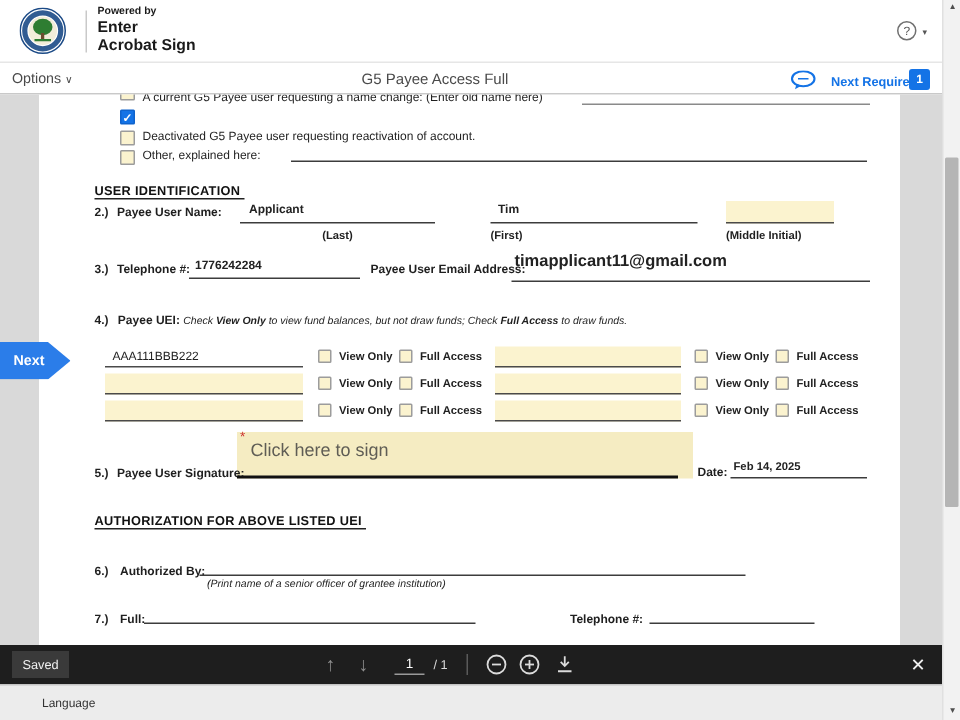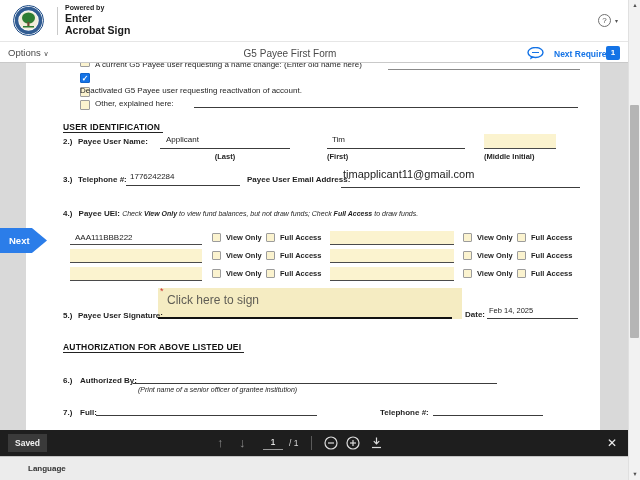--- a/index.html
+++ b/index.html
@@ -32,44 +32,44 @@
   .viewer { position:absolute; left:0; top:63px; width:628px; height:367px; background:#d9d9d9; overflow:hidden; }
   .page { position:absolute; left:26px; top:0; width:574px; height:367px; background:#fff; font-size:8px; color:#1f1f1f; }
 
   .uline { position:absolute; height:0; border-bottom:1px solid #3c3c3c; }
   .cb { position:absolute; width:10px; height:10px; background:#fbf3cf; border:1px solid #9c9c9c; border-radius:1px; cursor:pointer; }
   .cb.small { width:9px; height:9px; }
   .cb.checked { background:#1473e6; border-color:#0f63cc; color:#fff; font-size:8px; line-height:9px; text-align:center; font-weight:bold; }
   .rowtext { position:absolute; font-size:8px; color:#1f1f1f; white-space:nowrap; }
   .cap { position:absolute; font-size:7.5px; font-weight:bold; color:#1f1f1f; white-space:nowrap; }
   .heading { position:absolute; font-size:8.5px; font-weight:bold; color:#111; border-bottom:1px solid #222; padding-right:3px; letter-spacing:0.2px; }
-  .userval { font-size:8px; color:#222; }
+  .userval { font-size:8px; color:#222;font-weight:bold; }
   .yellow-field { position:absolute; background:#fbf3cf; border-bottom:1px solid #4a4a4a; }
   .uei-val { padding-left:5px; font-size:8px; color:#222; line-height:13px; display:block; }
   .sig-box { position:absolute; left:132px; top:225px; width:304px; height:31px; background:#f5ecc2; cursor:pointer; }
   .sig-star { position:absolute; left:2px; top:-2px; color:#cc2f2f; font-size:9px; }
   .sig-text { position:absolute; left:9px; top:5px; font-size:12px; color:#5f5d55; }
   .thick-line { position:absolute; height:0; border-bottom:2px solid #111; }
 
   
   .next-arrow { position:absolute; left:0; top:228px; width:47px; height:25px; background:#2b7de9; clip-path:polygon(0 0,68% 0,100% 50%,68% 100%,0 100%); color:#fff; font-size:9.5px; font-weight:bold; line-height:25px; padding-left:9px; cursor:pointer; }
 
   
   .dark-bar { position:absolute; left:0; top:430px; width:628px; height:26px; background:#1e1e1e; }
-  .saved-chip { position:absolute; left:8px; top:4px; height:18px; padding:0 7px; background:#3a3a3a; color:#f2f2f2; font-size:8.5px; line-height:18px;font-weight:bold; }
+  .saved-chip { position:absolute; left:8px; top:4px; height:18px; padding:0 7px; background:#3a3a3a; color:#f2f2f2; font-size:8.5px; line-height:18px; }
   .nav-arrow { position:absolute; top:0; height:26px; line-height:26px; font-size:13px; color:#8f8f8f; cursor:pointer; }
   .page-box { position:absolute; left:263px; top:4px; width:20px; height:16px; color:#fff; font-size:9px; text-align:center; line-height:16px; border-bottom:1px solid #9a9a9a; cursor:text; }
   .page-total { position:absolute; left:289px; top:0; height:26px; line-height:26px; font-size:8.5px; color:#d9d9d9; }
   .bar-divider { position:absolute; left:311px; top:6px; width:1px; height:14px; background:#5a5a5a; }
   .tool-icon { position:absolute; top:6px; cursor:pointer; }
   .close-x { position:absolute; left:607px; top:0; height:26px; line-height:26px; font-size:12px; color:#f0f0f0; cursor:pointer; }
 
   
   .lang-bar { position:absolute; left:0; top:456px; width:628px; height:24px; background:#ececec; border-top:1px solid #c4c4c4; }
-  .lang-label { position:absolute; left:28px; top:7px; font-size:8px; color:#333;font-weight:bold; }
+  .lang-label { position:absolute; left:28px; top:7px; font-size:8px; color:#333; }
   .lang-select { position:absolute; left:88px; top:4px; width:110px; height:16px; background:#fff; border:1px solid #8a8a8a; border-radius:2px; font-size:8px; color:#222; line-height:14px; padding-left:5px; cursor:pointer; }
   .lang-chev { position:absolute; right:5px; top:1px; font-size:8px; color:#444; }
 
   
   .scrollbar { position:absolute; left:628px; top:0; width:12px; height:480px; background:#f2f2f2; border-left:1px solid #e0e0e0; }
   .scroll-up { position:absolute; left:0; top:2px; width:12px; text-align:center; font-size:5.5px; color:#4f4f4f; cursor:pointer; }
   .scroll-down { position:absolute; left:0; bottom:3px; width:12px; text-align:center; font-size:5.5px; color:#4f4f4f; cursor:pointer; }
   .scroll-thumb { position:absolute; left:1px; top:105px; width:9px; height:233px; background:#b5b5b5; border-radius:1px; cursor:grab; }
 </style>
 </head>
@@ -92,41 +92,41 @@
     <div class="brand2">Acrobat Sign</div>
     <div class="help-circle">?</div>
     <div class="help-caret">▾</div>
   </div>
 
   <div class="options-bar">
     <div class="options-label">
       <span>Options</span>
       <span class="options-chev">∨</span>
     </div>
-    <div class="doc-title">G5 Payee First Form</div>
+    <div class="doc-title">G5 Payee Access Full</div>
     <svg class="chat-icon" width="17" height="13" viewBox="0 0 17 13">
       <ellipse cx="8.5" cy="5.5" rx="7.5" ry="5" fill="#ffffff" stroke="#1473e6" stroke-width="1.4"></ellipse>
       <path d="M4 9 L3 12.5 L7.5 10" fill="#1473e6"></path>
       <line x1="5" y1="5.5" x2="12" y2="5.5" stroke="#1473e6" stroke-width="1"></line>
     </svg>
     <div class="next-required">Next Required</div>
     <div class="badge">1</div>
   </div>
 
   <div class="viewer">
     <div class="page">
 
       <span class="cb" style="left:54px;top:-6px"></span>
       <span class="rowtext" style="left:69px;top:-3px">A current G5 Payee user requesting a name change: (Enter old name here)</span>
       <div class="uline" style="left:362px;top:6px;width:192px;border-color:#8a8a8a"></div>
 
       <span class="cb checked" style="left:54px;top:10px"><span>✓</span></span>
 
       <span class="cb" style="left:54px;top:24px"></span>
-      <span class="rowtext" style="left:54px;top:23px">Deactivated G5 Payee user requesting reactivation of account.</span>
+      <span class="rowtext" style="left:69px;top:23px">Deactivated G5 Payee user requesting reactivation of account.</span>
 
       <span class="cb" style="left:54px;top:37px"></span>
       <span class="rowtext" style="left:69px;top:36px">Other, explained here:</span>
       <div class="uline" style="left:168px;top:44px;width:384px"></div>
 
       <div class="heading" style="left:37px;top:59px">USER IDENTIFICATION</div>
 
       <span class="rowtext b" style="left:37px;top:74px">2.)</span>
       <span class="rowtext b" style="left:52px;top:74px">Payee User Name:</span>
       <span class="rowtext userval" style="left:140px;top:72px">Applicant</span>

